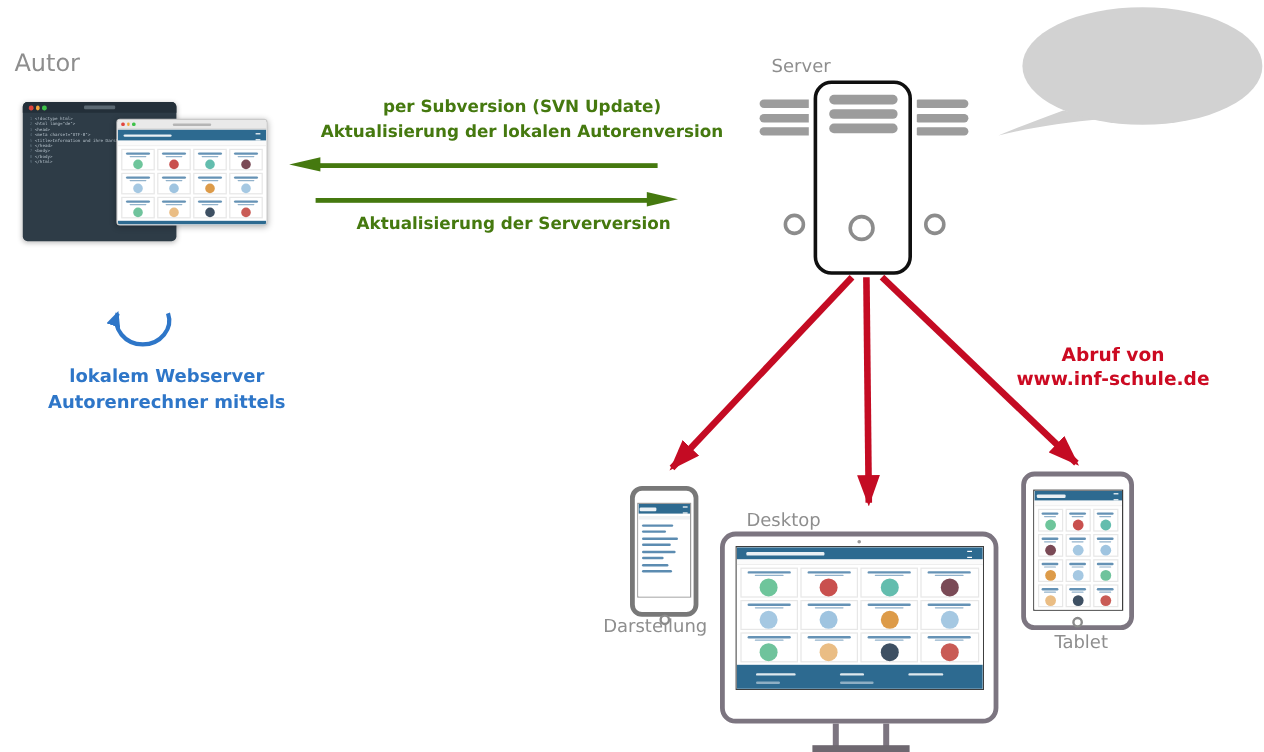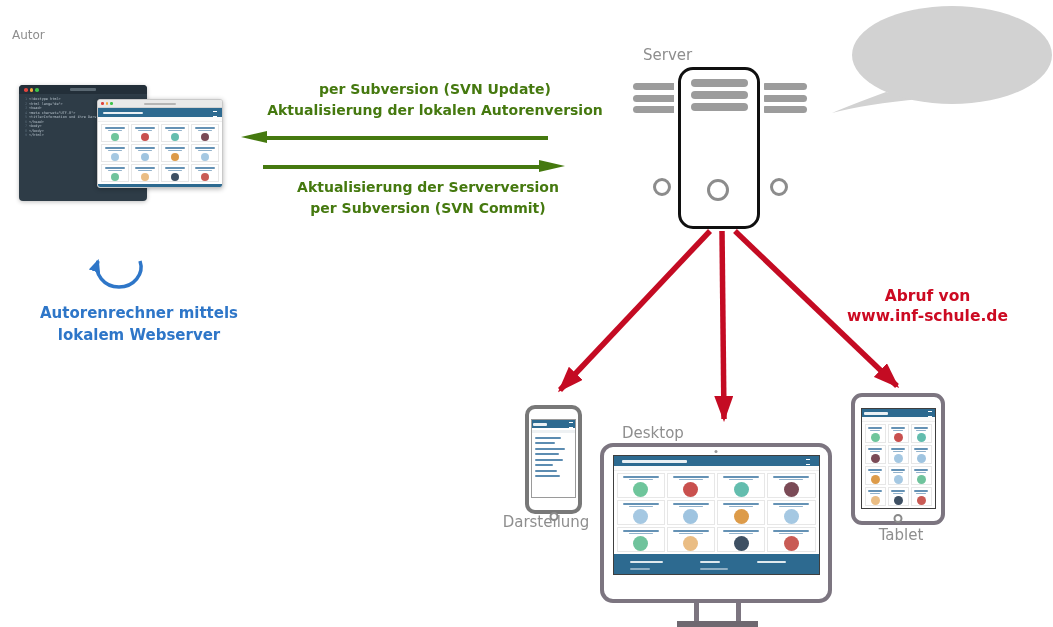--- a/index.html
+++ b/index.html
@@ -84,21 +84,21 @@
   .stand-base{left:677px;top:621px;width:81px;height:6px;background:#6e6870;z-index:1;}
   .tablet{left:851px;top:393px;width:86px;height:124px;border:4.5px solid #7c7580;border-radius:11px;background:#fff;z-index:2;}
   .tablet-screen{position:absolute;left:5.5px;top:11px;width:75px;height:101px;border:1px solid #3e3e3e;box-sizing:border-box;}
   svg{display:block;}
 </style>
 </head>
 <body>
 
 <div id="canvas">
 
-  <div class="abs lbl" style="left:12px;top:28px;font-size:12px;">Autor</div>
+  <div class="abs lbl" style="left:12px;top:40px;font-size:20px;">Autor</div>
 
   <div class="abs editor">
     <div class="editor-bar">
       <div class="dots">
         <div class="dot-r"></div>
         <div class="dot-y"></div>
         <div class="dot-g"></div>
       </div>
       <div class="microtitle"></div>
     </div>
@@ -191,42 +191,41 @@
   <svg class="abs" style="left:88px;top:252px;z-index:3;" width="64" height="58">
     <defs>
       <marker id="bluehead" markerUnits="userSpaceOnUse" markerWidth="14" markerHeight="12" refX="11" refY="6" orient="auto">
         <path d="M0,0 L13,6 L0,12 Z" fill="#2e76c8"></path>
       </marker>
     </defs>
     <path d="M 52 9 A 22 20 0 1 1 10 9" fill="none" stroke="#2e76c8" stroke-width="3.5" marker-end="url(#bluehead)"></path>
   </svg>
 
   <div class="abs btext" style="left:14px;top:303px;width:250px;">
+    <div>lokalem Webserver</div>
     <div>Autorenrechner mittels</div>
-    <div>lokalem Webserver</div>
   </div>
 
   <div class="abs gtext" style="left:235px;top:79px;width:400px;">
     <div>per Subversion (SVN Update)</div>
     <div>Aktualisierung der lokalen Autorenversion</div>
   </div>
 
   <div class="abs garrow" style="left:241px;top:131px;width:307px;">
     <div class="head" style="left:0;top:0;border-width:6.5px 26px 6.5px 0;border-color:transparent #45790f transparent transparent;"></div>
     <div class="shaft" style="left:24px;right:0;"></div>
   </div>
 
   <div class="abs garrow" style="left:263px;top:160px;width:302px;">
     <div class="shaft" style="left:0;right:24px;"></div>
     <div class="head" style="right:0;top:0;border-width:6.5px 0 6.5px 26px;border-color:transparent transparent transparent #45790f;"></div>
   </div>
 
   <div class="abs gtext" style="left:228px;top:177px;width:400px;">
     <div>Aktualisierung der Serverversion</div>
-    <div>per Subversion (SVN Commit)</div>
   </div>
 
   <div class="abs lbl" style="left:643px;top:46px;font-size:15px;">Server</div>
 
   <div class="abs wingbar" style="left:633px;top:83px;width:45px;"></div>
   <div class="abs wingbar" style="left:633px;top:94.5px;width:45px;"></div>
   <div class="abs wingbar" style="left:633px;top:106px;width:45px;"></div>
   <div class="abs wingbar" style="left:762px;top:83px;width:45px;"></div>
   <div class="abs wingbar" style="left:762px;top:94.5px;width:45px;"></div>
   <div class="abs wingbar" style="left:762px;top:106px;width:45px;"></div>

